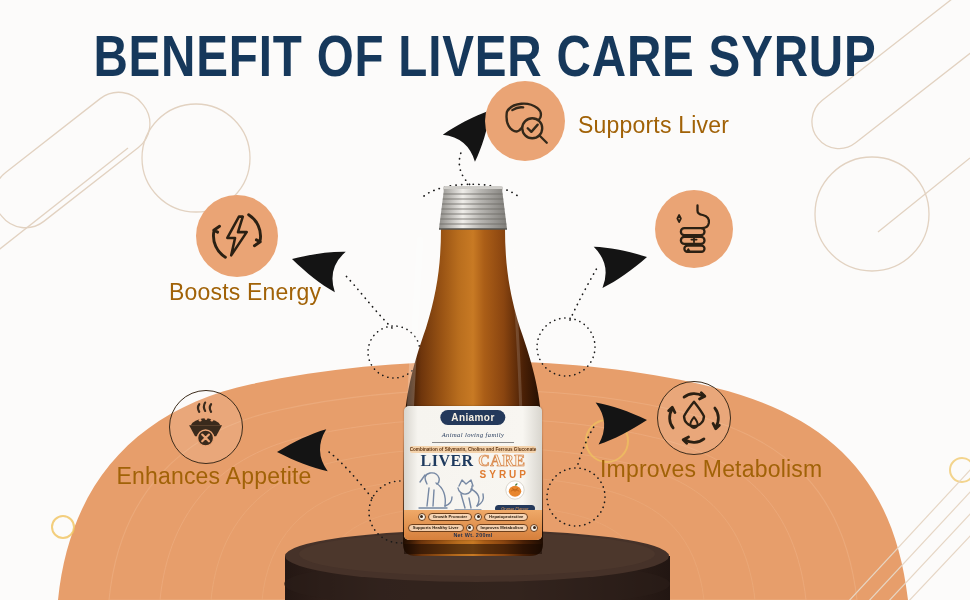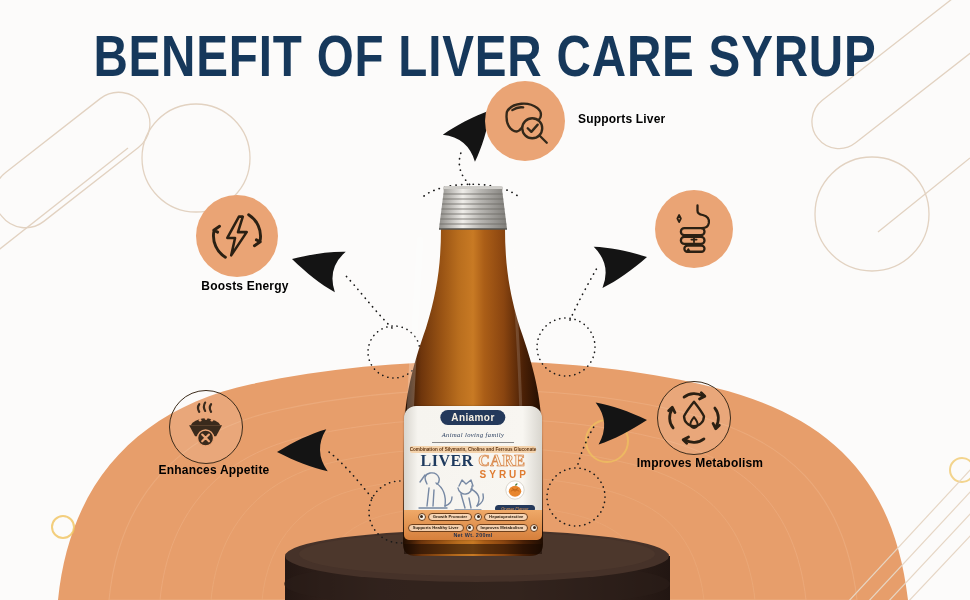--- a/index.html
+++ b/index.html
@@ -17,28 +17,28 @@
   
   .callout-circle{
     position:absolute;border-radius:50%;background:#EAA475;z-index:4;
     display:flex;align-items:center;justify-content:center;
   }
   .callout-circle.outlined{
     background:rgba(255,255,255,0.10);
     border:1.6px solid #3D2C1B;box-sizing:border-box;
   }
   .callout-label{
-    position:absolute;z-index:5;color:#000000;font-weight:700;
-    font-size:12px;letter-spacing:.2px;white-space:nowrap;
+    position:absolute;z-index:5;color:#a16207;font-weight:400;
+    font-size:23px;letter-spacing:.2px;white-space:nowrap;
   }
   .center{text-align:center;}
   
   .bottle-label{
     position:absolute;left:404px;top:406px;width:138px;height:134px;z-index:3;
-    border-radius:12px;
+    border-radius:5px;
     background:linear-gradient(90deg,#D8D5CE 0%,#F6F4EF 10%,#F8F6F1 86%,#D8D5CE 100%);
     box-shadow:0 0 2px rgba(0,0,0,.35);
   }
   .brand-badge{
     position:absolute;top:4px;left:50%;transform:translateX(-50%);
     background:#24395B;color:#F6EFE2;border-radius:9px;padding:2px 11px;
     font-size:10px;font-weight:700;letter-spacing:.4px;
   }
   .brand-tagline{
     position:absolute;top:25px;width:100%;text-align:center;

